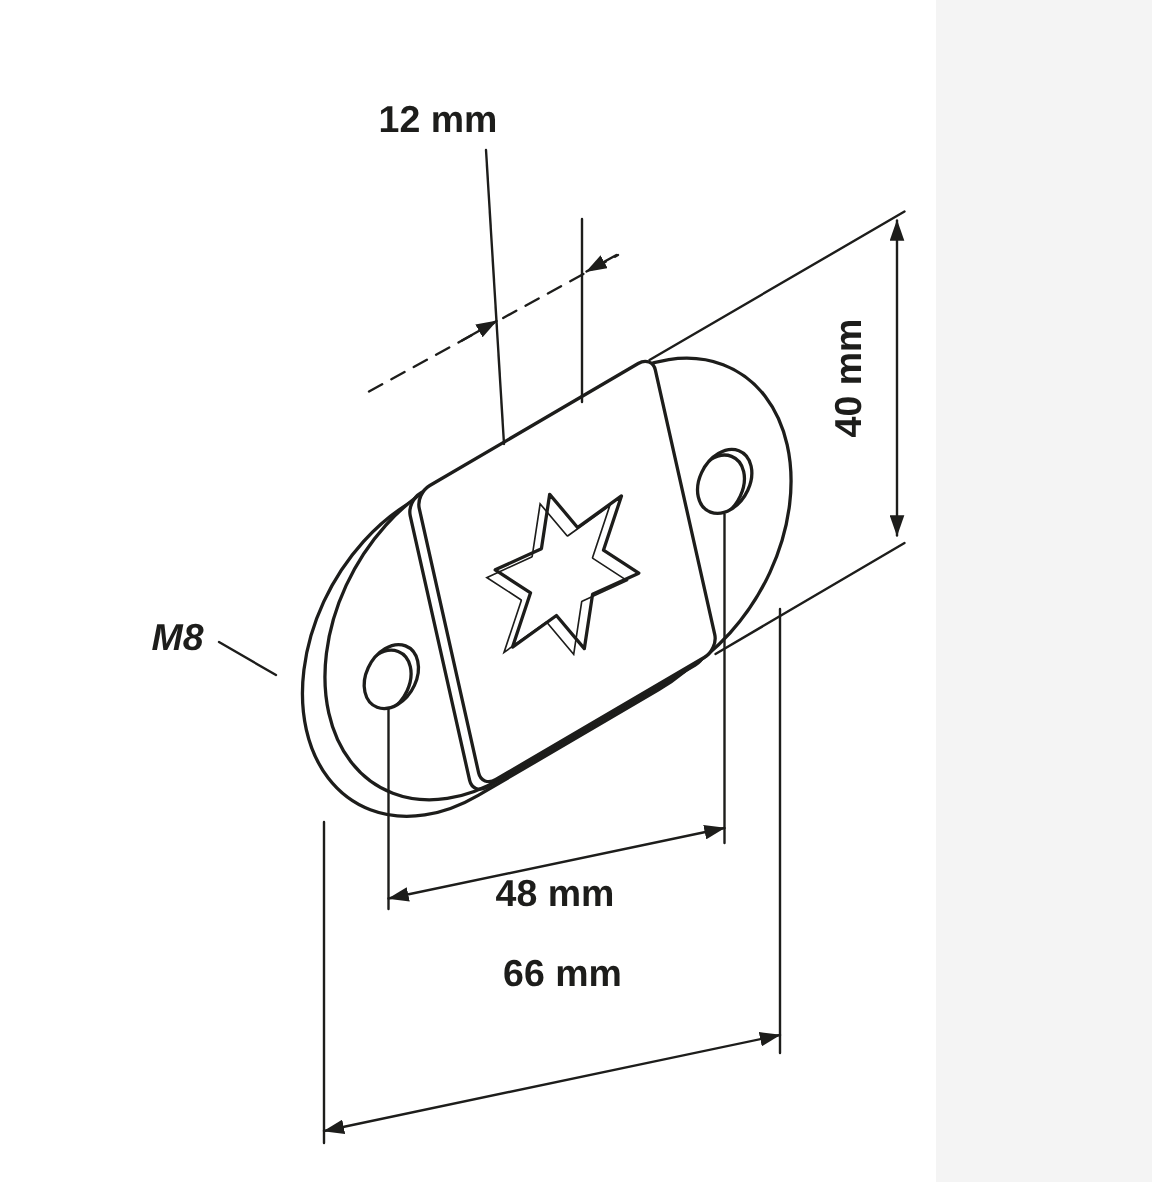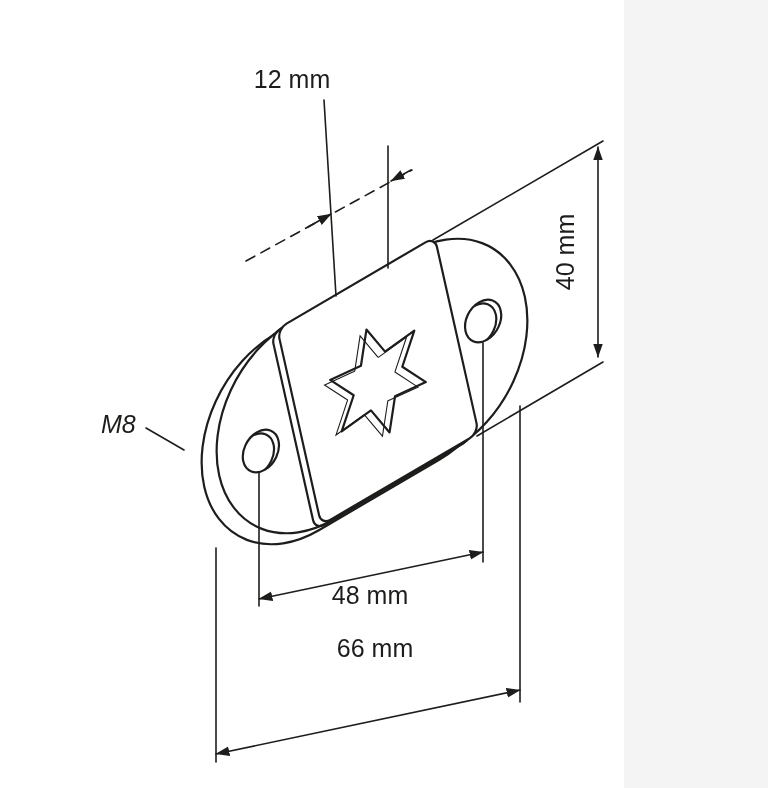--- a/index.html
+++ b/index.html
@@ -5,20 +5,21 @@
   :root{
     --line:#1d1d1b;
     --bg:#ffffff;
   }
   html,body{margin:0;padding:0;background:#f4f4f4;}
   .canvas{
     position:relative;
     width:624px;height:788px;
     background:var(--bg);
     overflow:hidden;
+    font-weight:bold;
   }
   svg{position:absolute;left:0;top:0;}
   .part{
     fill:#ffffff;
     stroke:var(--line);
     stroke-width:2.2;
     stroke-linejoin:round;
     stroke-linecap:round;
   }
   .edge{

